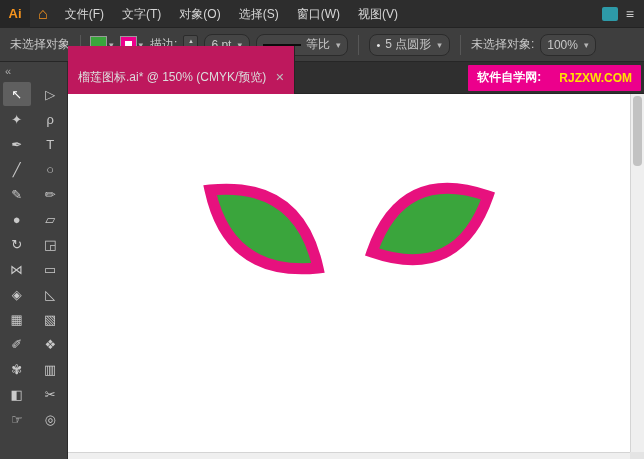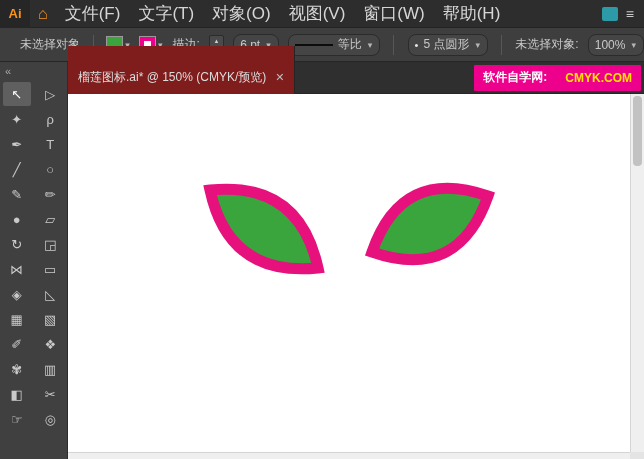--- a/index.html
+++ b/index.html
@@ -7,46 +7,46 @@
        font-family:"Liberation Sans","DejaVu Sans",sans-serif;
        -webkit-font-smoothing:antialiased;}
   #app{position:relative;width:644px;height:459px;}
 
   
   .menubar{position:absolute;top:0;left:0;width:644px;height:28px;background:#2d2d2d;
            display:flex;align-items:center;border-bottom:1px solid #232323;box-sizing:border-box;justify-content:center;}
   .ai-logo{width:30px;height:28px;display:flex;align-items:center;justify-content:center;
            background:#262626;color:#f7941d;font-weight:bold;font-size:13px;}
   .home-icon{color:#f7941d;font-size:16px;margin:0 8px 0 8px;line-height:28px;}
-  .menu-item{color:#d6d6d6;font-size:17px;padding:0 9px;line-height:28px;cursor:default;white-space:nowrap;}
+  .menu-item{color:#d6d6d6;font-size:12px;padding:0 9px;line-height:28px;cursor:default;white-space:nowrap;}
   .menubar-right{margin-left:auto;display:flex;align-items:center;gap:8px;padding-right:10px;}
   .workspace-icon{width:16px;height:14px;background:#2d9aa8;border-radius:2px;display:inline-block;}
   .panel-menu-icon{color:#c9c9c9;font-size:14px;}
 
   
   .controlbar{position:absolute;top:28px;left:0;width:644px;height:34px;background:#3e3e3e;
               border-bottom:1px solid #262626;box-sizing:border-box;display:flex;align-items:center;
-              font-size:12px;color:#c8c8c8;padding-left:20px;gap:6px;white-space:nowrap;justify-content:space-between;}
+              font-size:12px;color:#c8c8c8;padding-left:10px;gap:6px;white-space:nowrap;}
   .vsep{width:1px;height:20px;background:#575757;margin:0 4px;}
   .swatch-wrap{display:flex;align-items:center;gap:2px;}
   .fill-swatch{width:15px;height:15px;background:#3aa53c;outline:1px solid #9a9a9a;display:inline-block;}
   .stroke-swatch{width:7px;height:7px;background:#fff;border:4px solid #ec008c;outline:1px solid #9a9a9a;display:inline-block;}
   .chev{color:#b5b5b5;font-size:9px;padding:0 1px;}
   .stepper{display:inline-flex;flex-direction:column;justify-content:center;background:#4a4a4a;
            border:1px solid #2b2b2b;border-radius:2px;height:18px;width:13px;}
   .stepper span{font-size:6px;line-height:7px;text-align:center;color:#cfcfcf;}
   .combo{display:inline-flex;align-items:center;gap:5px;background:#454545;border:1px solid #2b2b2b;
          border-radius:8px;height:20px;padding:0 6px;}
   .profile-line{width:38px;height:2px;background:#0c0c0c;display:inline-block;}
   .bullet-dot{font-size:11px;color:#e6e6e6;}
 
   
   .tabbar{position:absolute;top:62px;left:68px;width:576px;height:32px;background:#2f2f2f;
           display:flex;align-items:center;box-sizing:border-box;border-bottom:1px solid #262626;}
-  .doc-tab{height:32px;background:#7f1d1d;display:flex;align-items:center;padding:16px 10px;
+  .doc-tab{height:32px;background:#be185d;display:flex;align-items:center;padding:16px 10px;
            border-right:1px solid #252525;color:#dcdcdc;font-size:12px;gap:9px;}
   .tab-close{color:#bdbdbd;font-size:11px;}
   .banner{margin-left:auto;margin-right:3px;height:26px;background:#ec008c;display:flex;align-items:center;
           padding:0 9px;gap:18px;font-size:12px;font-weight:bold;border-radius:1px;}
   .banner .p1{color:#ffffff;}
   .banner .p2{color:#ffe100;}
 
   
   .toolbar{position:absolute;top:62px;left:0;width:68px;height:397px;background:#404040;
            border-right:1px solid #2c2c2c;box-sizing:border-box;}
@@ -67,23 +67,23 @@
 <body>
 
 <div id="app">
 
   <div class="menubar">
     <div class="ai-logo">Ai</div>
     <span class="home-icon">⌂</span>
     <span class="menu-item">文件(F)</span>
     <span class="menu-item">文字(T)</span>
     <span class="menu-item">对象(O)</span>
+    <span class="menu-item">选择(S)</span>
+    <span class="menu-item">窗口(W)</span>
     <span class="menu-item">视图(V)</span>
-    <span class="menu-item">窗口(W)</span>
-    <span class="menu-item">帮助(H)</span>
     <div class="menubar-right">
       <span class="workspace-icon"></span>
       <span class="panel-menu-icon">≡</span>
     </div>
   </div>
 
   <div class="controlbar">
     <span>未选择对象</span>
     <div class="vsep"></div>
     <span class="swatch-wrap">
@@ -156,21 +156,21 @@
     </div>
   </div>
 
   <div class="tabbar">
     <div class="doc-tab">
       <span>榴莲图标.ai* @ 150% (CMYK/预览)</span>
       <span class="tab-close">✕</span>
     </div>
     <div class="banner">
       <span class="p1">软件自学网:</span>
-      <span class="p2">CMYK.COM</span>
+      <span class="p2">RJZXW.COM</span>
     </div>
   </div>
 
   <div class="canvas">
     <svg width="562" height="358" viewBox="0 0 562 358">
       <path d="M142,96 Q231,87 250,174 Q161,183 142,96 Z" stroke-width="11" stroke-linejoin="miter" fill="#3aa53c" stroke="#e7117e"></path>
       <path d="M304,158 Q334,72 420,102 Q390,188 304,158 Z" stroke-width="11" stroke-linejoin="miter" fill="#3aa53c" stroke="#e7117e"></path>
     </svg>
   </div>
 

